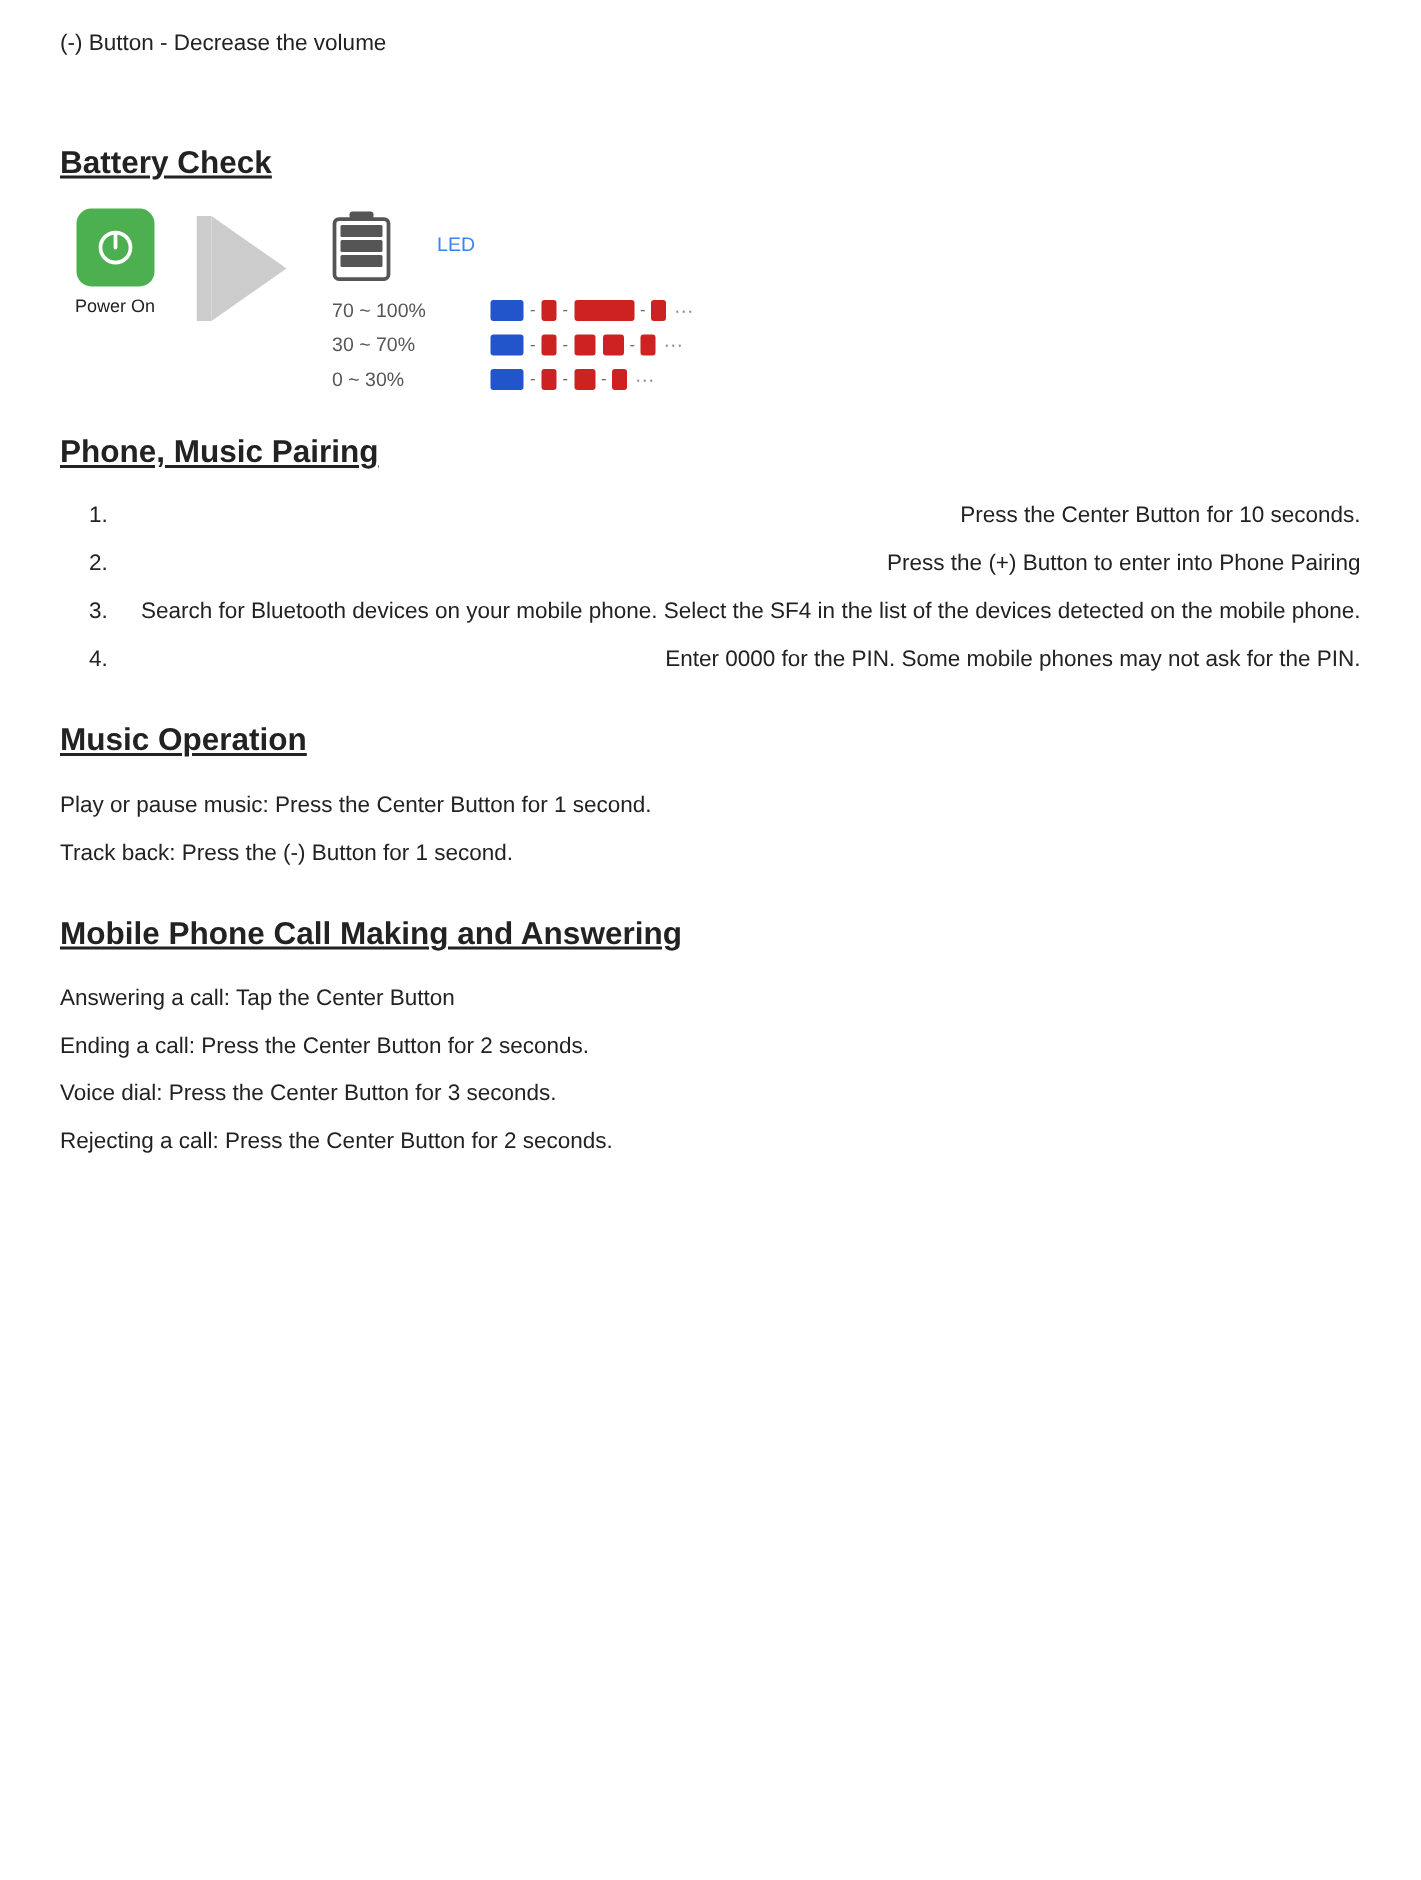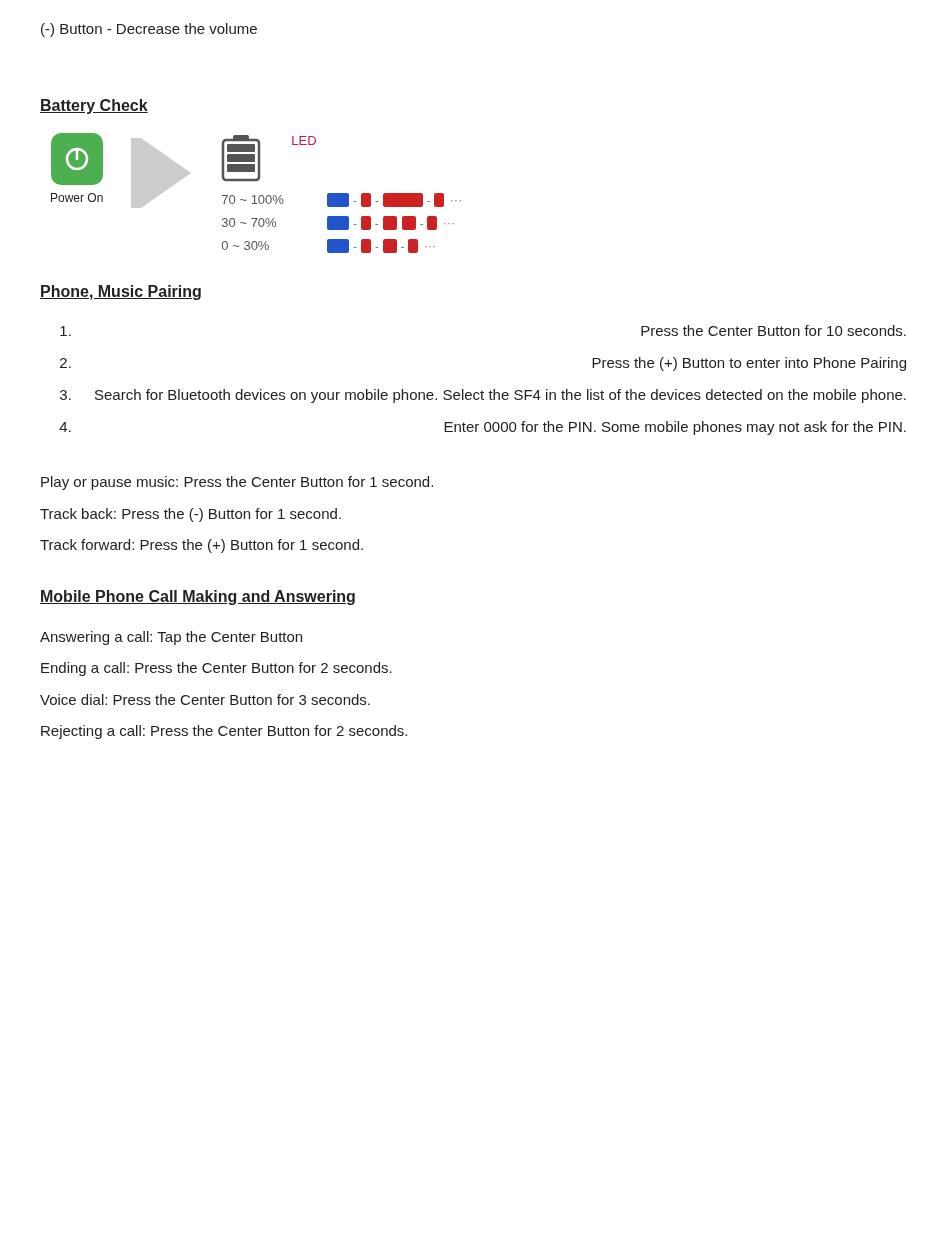--- a/index.html
+++ b/index.html
@@ -13,21 +13,21 @@
       min-height: 1253px;
     }
     .top-line {
       font-size: 15px;
       margin-bottom: 60px;
     }
     .section {
       margin-bottom: 30px;
     }
     .section-title {
-      font-size: 16px;
+      font-size: 21px;
       font-weight: bold;
       text-decoration: underline;
       margin-bottom: 18px;
     }
     .power-on-box {
       display: flex;
       flex-direction: column;
       align-items: center;
       margin-right: 18px;
     }
@@ -132,21 +132,21 @@
       <div style="display:flex; align-items:flex-start; margin-bottom:6px;">
         <div style="margin-right:30px;">
           <svg width="40" height="50" viewBox="0 0 40 50">
             <rect x="12" y="2" width="16" height="5" rx="2" fill="#555"></rect>
             <rect x="2" y="7" width="36" height="40" rx="3" fill="none" stroke="#555" stroke-width="2.5"></rect>
             <rect x="6" y="11" width="28" height="8" fill="#555" rx="1"></rect>
             <rect x="6" y="21" width="28" height="8" fill="#555" rx="1"></rect>
             <rect x="6" y="31" width="28" height="8" fill="#555" rx="1"></rect>
           </svg>
         </div>
-        <div style="font-size:13px; color:#be185d; align-self:flex-start; margin-top:0;">LED</div>
+        <div style="font-size:13px; color:#3b82f6; align-self:flex-start; margin-top:16px;">LED</div>
       </div>
 
       <div class="battery-row">
         <span class="percent-label">70 ~ 100%</span>
         <div class="led-indicators">
           <span class="led-block led-blue"></span>
           <span class="led-sep">-</span>
           <span class="led-block led-red-sm"></span>
           <span class="led-sep">-</span>
           <span class="led-block led-red-lg"></span>
@@ -192,23 +192,23 @@
   <div class="section-title">Phone, Music Pairing</div>
   <ol>
     <li>Press the Center Button for 10 seconds.</li>
     <li>Press the (+) Button to enter into Phone Pairing</li>
     <li>Search for Bluetooth devices on your mobile phone. Select the SF4 in the list of the devices detected on the mobile phone.</li>
     <li>Enter 0000 for the PIN. Some mobile phones may not ask for the PIN.</li>
   </ol>
 </div>
 
 <div class="section" style="margin-top:20px;">
+  <div class="section-title">Music Operation</div>
   <p class="body-text">Play or pause music: Press the Center Button for 1 second.</p>
   <p class="body-text">Track back: Press the (-) Button for 1 second.</p>
-  <p class="body-text">Track forward: Press the (+) Button for 1 second.</p>
 </div>
 
 <div class="section" style="margin-top:8px;">
   <div class="section-title">Mobile Phone Call Making and Answering</div>
   <p class="body-text">Answering a call: Tap the Center Button</p>
   <p class="body-text">Ending a call: Press the Center Button for 2 seconds.</p>
   <p class="body-text">Voice dial: Press the Center Button for 3 seconds.</p>
   <p class="body-text">Rejecting a call: Press the Center Button for 2 seconds.</p>
 </div>
 

